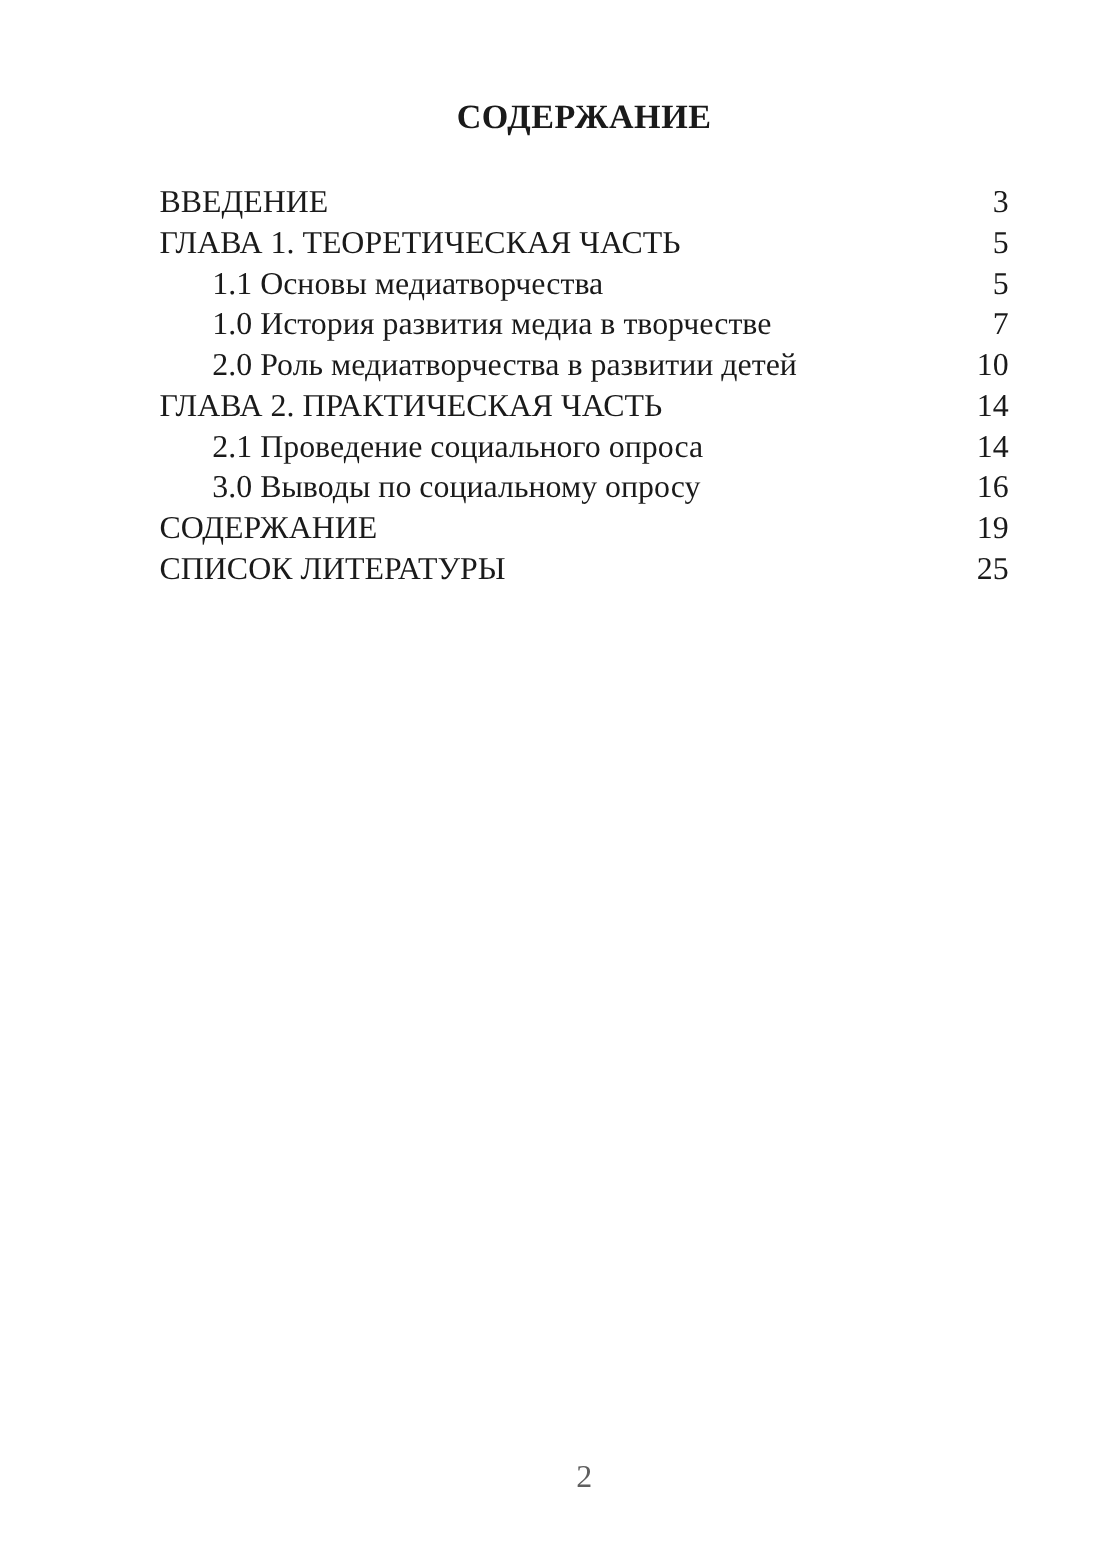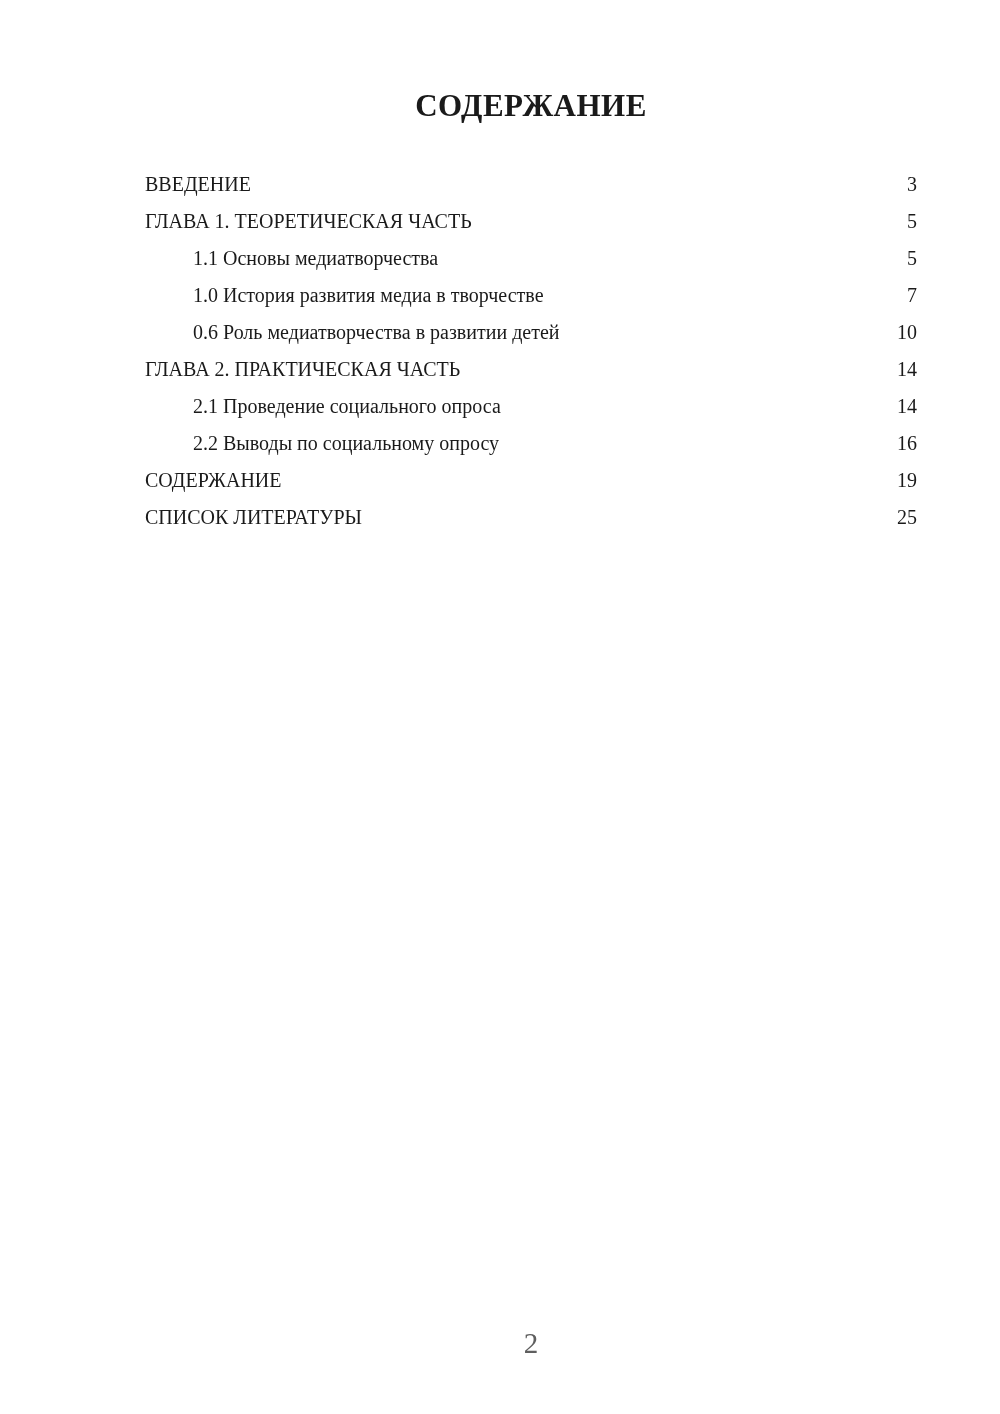--- a/index.html
+++ b/index.html
@@ -33,21 +33,21 @@
     top: 166px;
     left: 145px;
     width: 772px;
   }
   .toc-row {
     display: flex;
     justify-content: space-between;
     align-items: baseline;
     height: 37px;
     line-height: 37px;
-    font-size: 20px;
+    font-size: 29px;
     white-space: nowrap;
   }
   .toc-row.level-1 .toc-label {
     padding-left: 48px;
   }
   .toc-label {
     flex: 1 1 auto;
     overflow: hidden;
   }
   .toc-page {
@@ -87,33 +87,33 @@
   </div>
       <div class="toc-row level-1">
     <span class="toc-label">1.1 Основы медиатворчества</span>
     <span class="toc-page">5</span>
   </div>
       <div class="toc-row level-1">
     <span class="toc-label">1.0 История развития медиа в творчестве</span>
     <span class="toc-page">7</span>
   </div>
       <div class="toc-row level-1">
-    <span class="toc-label">0.6 Роль медиатворчества в развитии детей</span>
+    <span class="toc-label">2.0 Роль медиатворчества в развитии детей</span>
     <span class="toc-page">10</span>
   </div>
       <div class="toc-row level-0">
     <span class="toc-label">ГЛАВА 2. ПРАКТИЧЕСКАЯ ЧАСТЬ</span>
     <span class="toc-page">14</span>
   </div>
       <div class="toc-row level-1">
     <span class="toc-label">2.1 Проведение социального опроса</span>
     <span class="toc-page">14</span>
   </div>
       <div class="toc-row level-1">
-    <span class="toc-label">2.2 Выводы по социальному опросу</span>
+    <span class="toc-label">3.0 Выводы по социальному опросу</span>
     <span class="toc-page">16</span>
   </div>
       <div class="toc-row level-0">
     <span class="toc-label">СОДЕРЖАНИЕ</span>
     <span class="toc-page">19</span>
   </div>
       <div class="toc-row level-0">
     <span class="toc-label">СПИСОК ЛИТЕРАТУРЫ</span>
     <span class="toc-page">25</span>
   </div>

